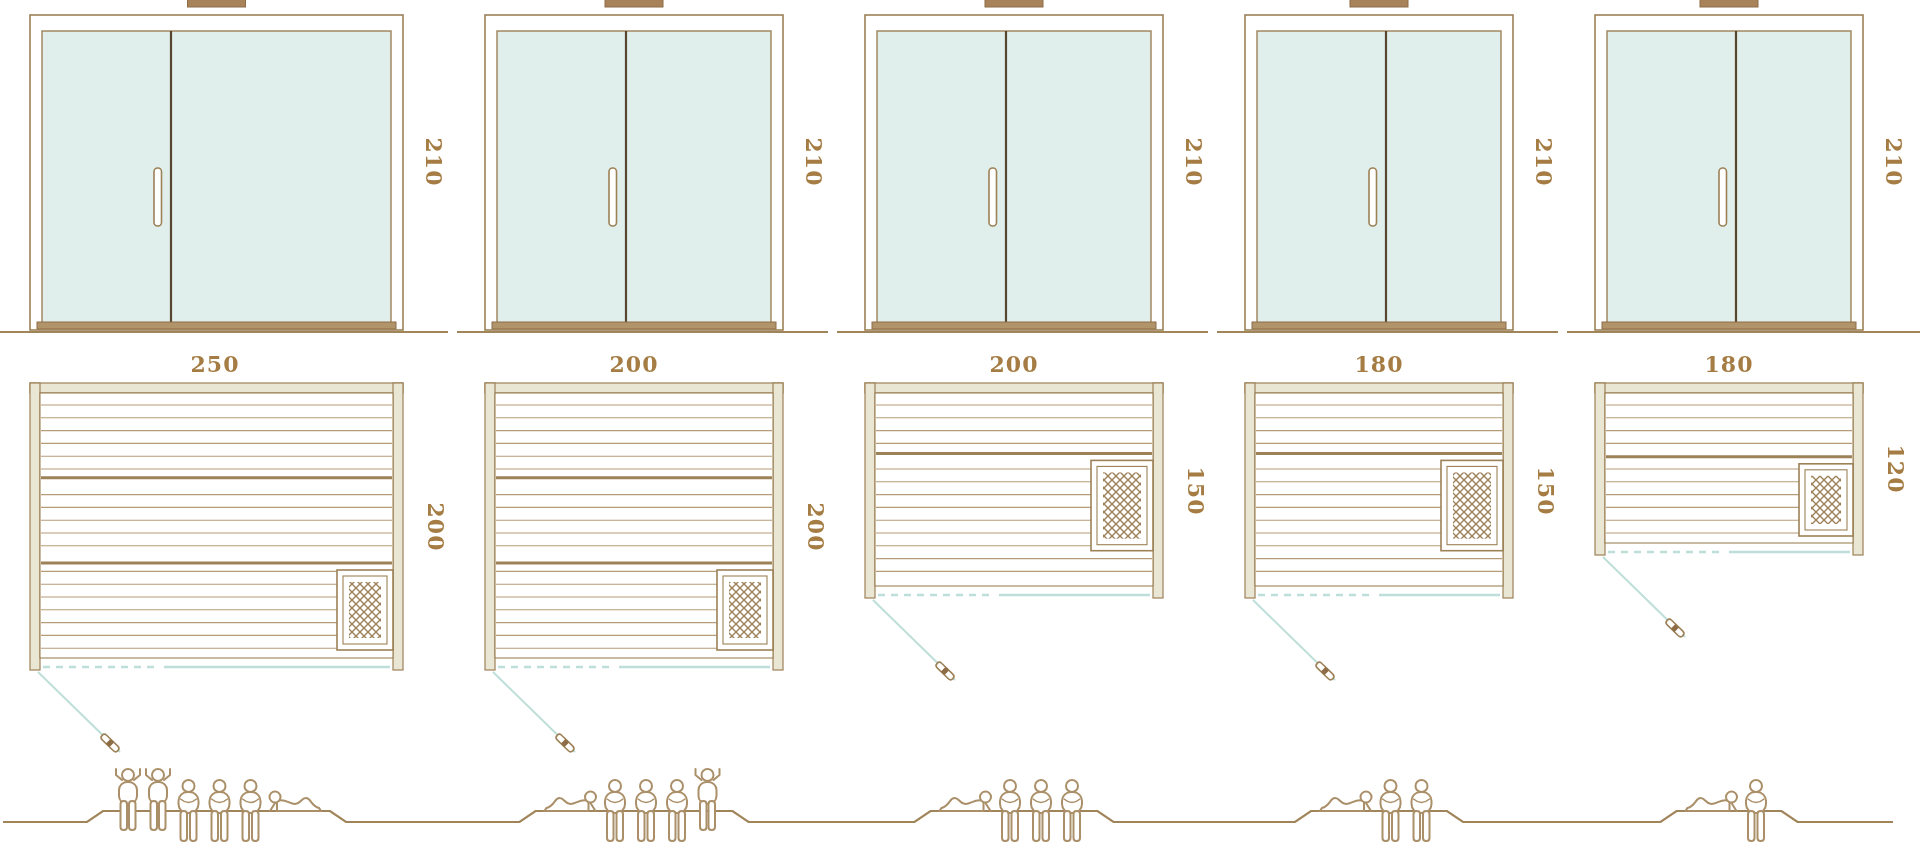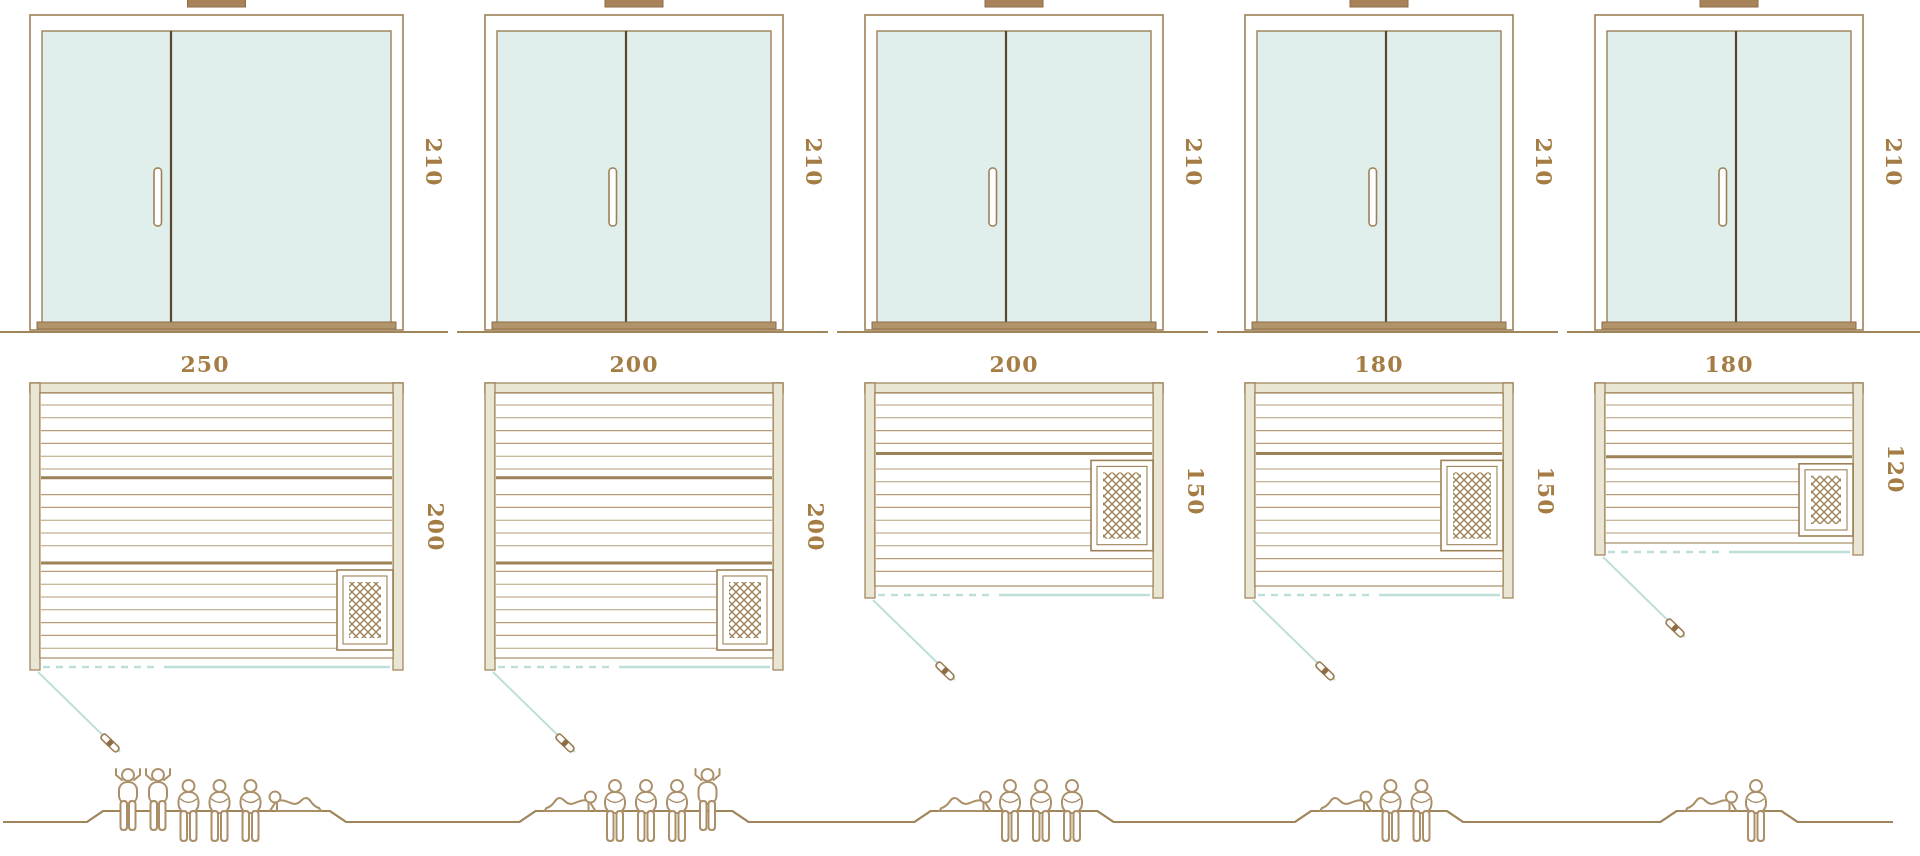--- a/index.html
+++ b/index.html
@@ -410,21 +410,21 @@
       <rect class="pfig" x="1746" y="792" width="20" height="21" rx="9"></rect>
       <path class="pstroke" style="stroke-width:1.5" d="M1748,799 q8,7 16,0"></path>
       <rect class="pfig" x="1748" y="811" width="6.5" height="30" rx="3"></rect>
       <rect class="pfig" x="1757.5" y="811" width="6.5" height="30" rx="3"></rect>
     </g>
         </g>
       </svg>
     </div>
 
   <div class="dim rot" style="left: 434px; top: 162px;">210</div>
-  <div class="dim" style="left: 205px; top: 364px;">250</div>
+  <div class="dim" style="left: 215px; top: 364px;">250</div>
   <div class="dim rot" style="left: 436px; top: 526.5px;">200</div>
 
   <div class="dim rot" style="left: 814px; top: 162px;">210</div>
   <div class="dim" style="left: 634px; top: 364px;">200</div>
   <div class="dim rot" style="left: 816px; top: 526.5px;">200</div>
 
   <div class="dim rot" style="left: 1194px; top: 162px;">210</div>
   <div class="dim" style="left: 1014px; top: 364px;">200</div>
   <div class="dim rot" style="left: 1196px; top: 490.5px;">150</div>
 

